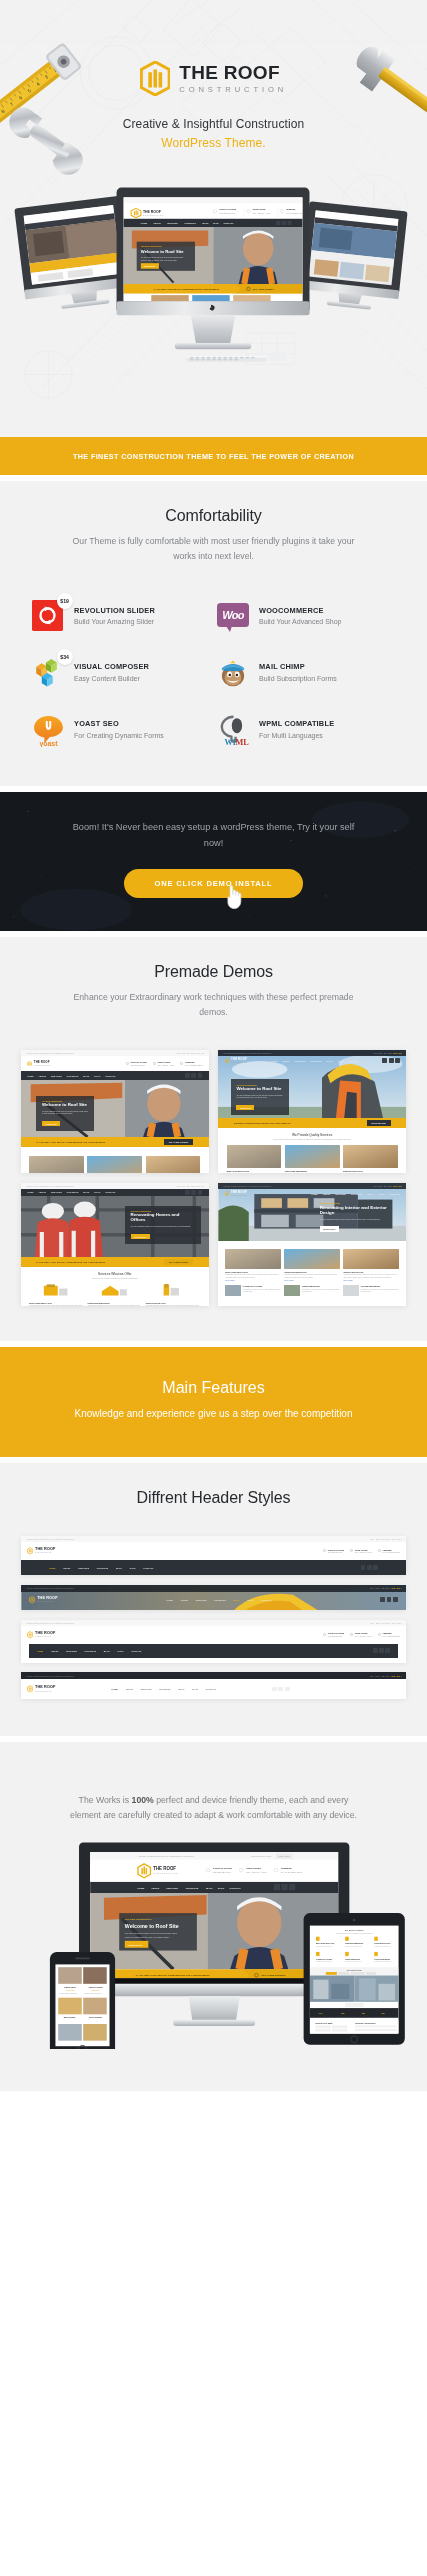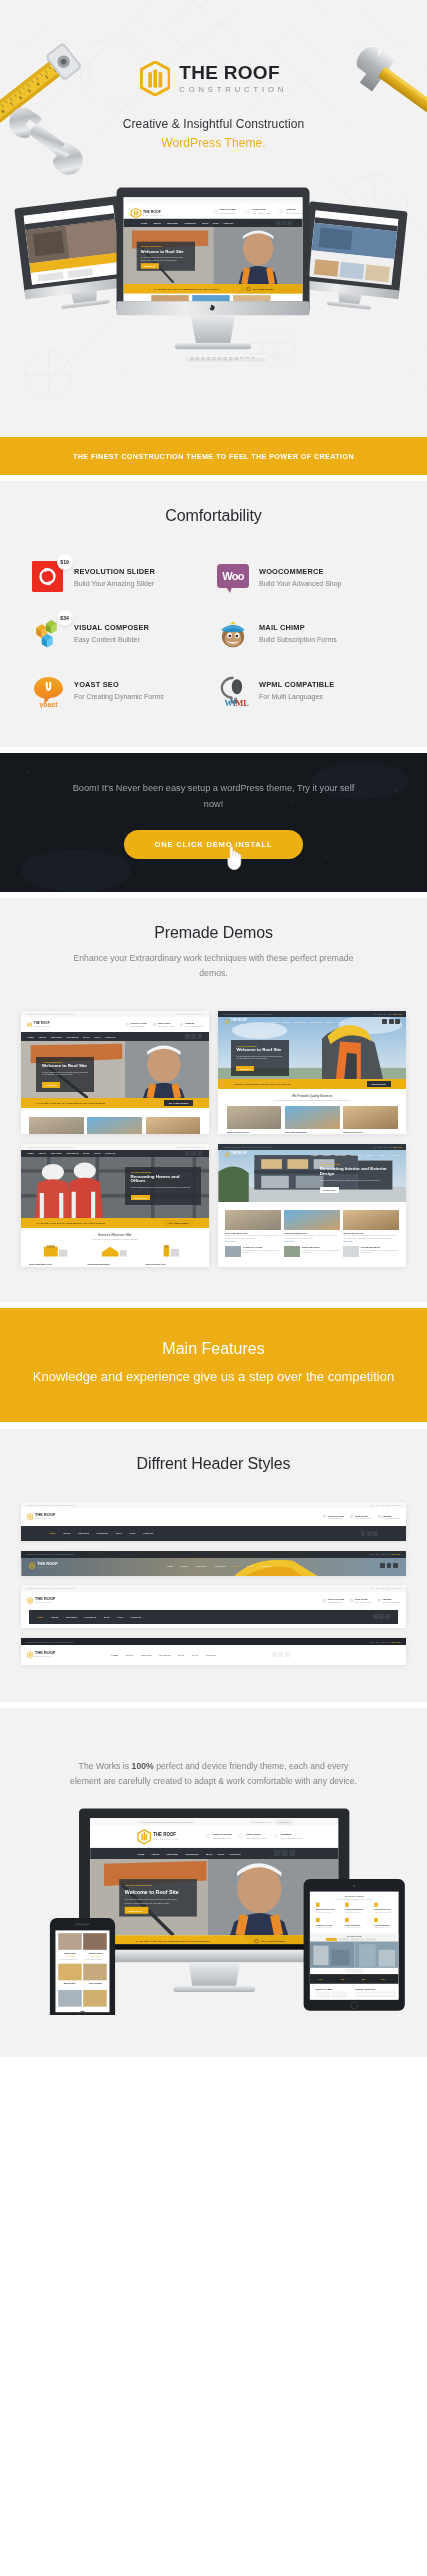--- a/index.html
+++ b/index.html
@@ -98,21 +98,21 @@
     width: 32px; height: 23.6px; background: #96588a; border-radius: 3.5px;
     position: relative; display: flex; align-items: center; justify-content: center;
     margin-top: 2.8px;
   }
   .ico-woo:after{
     content:""; position:absolute; left: 9px; bottom: -4.9px;
     border-left: 4.9px solid transparent; border-right: 2.8px solid transparent;
     border-top: 6.2px solid #96588a;
   }
   .woo-text {
-    color:#fff; font-weight:bold; font-size:11px; 
+    color:#fff; font-weight:bold; font-size:11px; font-style:italic;
     letter-spacing:-0.7px; font-family:"Liberation Sans", sans-serif;
   }
   .ico-yoast { width: 33px; height: 33px; position: relative; }
   .ico-wpml { width: 33px; height: 33px; position: relative; text-align: right; }
 
   
   .cta {
     background: #15181d; text-align: center; padding: 28px 0 33px;
     position: relative; overflow: hidden;
   }
@@ -482,20 +482,21 @@
       </g>
     </svg>
   </section>
 
   <div class="strip">THE FINEST CONSTRUCTION THEME TO FEEL THE POWER OF CREATION</div>
   <div class="gap-white"></div>
 
   <section class="sec">
     <div class="sec-head">
       <h2 class="sec-title">Comfortability</h2>
+      <p class="sec-sub">Our Theme is fully comfortable with most user friendly plugins it take your works into next level.</p>
     </div>
 
     <div class="plugins">
 
       <div class="plugin">
         <div class="plugin-ico">
           <span class="price-badge">$19</span>
           <div class="ico-revslider">
             <svg width="21" height="21" viewBox="0 0 30 30">
               <path d="M15 5 A10 10 0 1 1 5.6 18.5" fill="none" stroke="#fff" stroke-width="3.4" stroke-linecap="round"></path>
@@ -1007,21 +1008,21 @@
         </div>
       </div>
 
     </div>
   </section>
 
   <div class="gap-white"></div>
 
   <section style="background:#edad15;text-align:center;padding:32px 14px 35px;">
     <h2 style="font-size:16px;color:#fff;font-weight:normal;">Main Features</h2>
-    <p style="margin-top:8.3px;font-size:13px;color:#fff;line-height:1.6;">Knowledge and experience give us a step over the competition</p>
+    <p style="margin-top:8.3px;font-size:10px;color:#fff;line-height:1.6;">Knowledge and experience give us a step over the competition</p>
   </section>
 
   <div class="gap-white"></div>
 
   <section class="sec">
     <div class="sec-head">
       <h2 class="sec-title">Diffrent Header Styles</h2>
     </div>
 
     <div class="header-styles">

